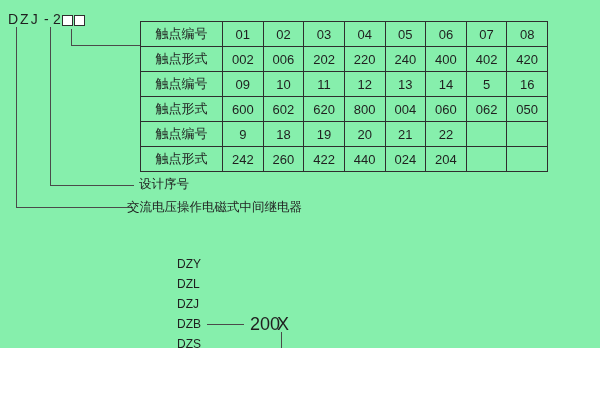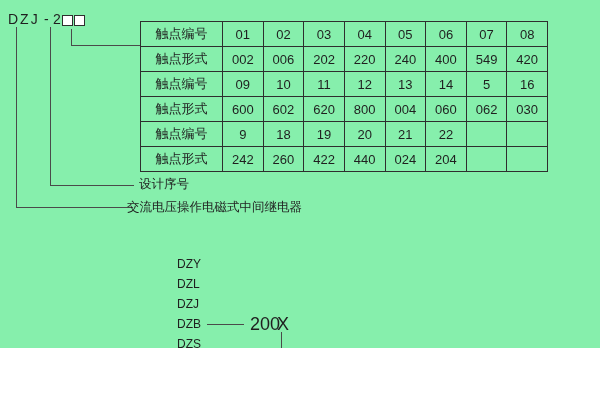--- a/index.html
+++ b/index.html
@@ -72,21 +72,21 @@
         <td>08</td>
       </tr>
       <tr>
         <td class="rowlabel">触点形式</td>
         <td>002</td>
         <td>006</td>
         <td>202</td>
         <td>220</td>
         <td>240</td>
         <td>400</td>
-        <td>549</td>
+        <td>402</td>
         <td>420</td>
       </tr>
       <tr>
         <td class="rowlabel">触点编号</td>
         <td>09</td>
         <td>10</td>
         <td>11</td>
         <td>12</td>
         <td>13</td>
         <td>14</td>
@@ -95,21 +95,21 @@
       </tr>
       <tr>
         <td class="rowlabel">触点形式</td>
         <td>600</td>
         <td>602</td>
         <td>620</td>
         <td>800</td>
         <td>004</td>
         <td>060</td>
         <td>062</td>
-        <td>030</td>
+        <td>050</td>
       </tr>
       <tr>
         <td class="rowlabel">触点编号</td>
         <td>9</td>
         <td>18</td>
         <td>19</td>
         <td>20</td>
         <td>21</td>
         <td>22</td>
         <td></td>

